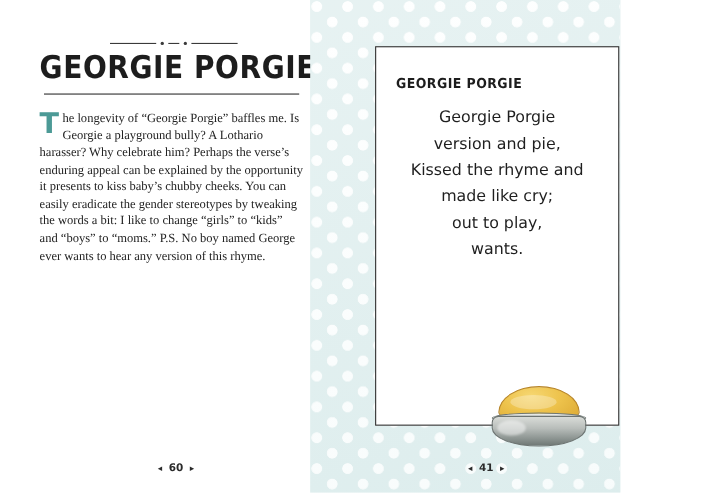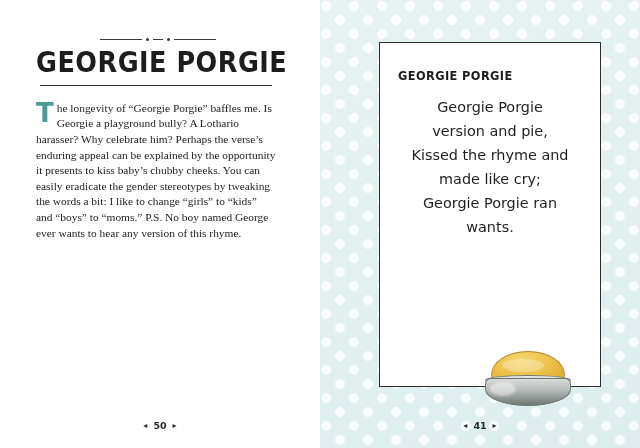--- a/index.html
+++ b/index.html
@@ -7,21 +7,21 @@
     padding: 0;
     width: 640px;
     height: 448px;
     overflow: hidden;
     background: #ffffff;
     font-family: "Liberation Serif", serif;
   }
 
   .spread {
     position: relative;
-    width: 640px;
+    width: 564px;
     height: 448px;
     display: flex;
     justify-content: space-between;
   }
 
   
   .page-left {
     position: relative;
     width: 320px;
     height: 448px;
@@ -261,38 +261,38 @@
       <h1 class="page-title">GEORGIE PORGIE</h1>
       <div class="title-rule-bottom"></div>
 
       <div class="body-copy">
         <span class="dropcap">T</span><span>he longevity of “Georgie Porgie” baffles me. Is Georgie a playground bully? A Lothario harasser? Why celebrate him? Perhaps the verse’s enduring appeal can be explained by the opportunity it presents to kiss baby’s chubby cheeks. You can easily eradicate the gender stereotypes by tweaking the words a bit: I like to change “girls” to “kids” and “boys” to “moms.” P.S. No boy named George ever wants to hear any version of this rhyme.</span>
       </div>
     </div>
 
     <div class="folio">
       <span class="arrow">◂</span>
-      <span>50</span>
+      <span>60</span>
       <span class="arrow">▸</span>
     </div>
   </div>
 
   <div class="page-right">
     <div class="dots"></div>
     <div class="texture"></div>
 
     <div class="card">
       <div class="card-title">GEORGIE PORGIE</div>
 
       <div class="rhyme">
         <div class="line">Georgie Porgie</div>
         <div class="line indent">version and pie,</div>
         <div class="line">Kissed the rhyme and</div>
         <div class="line">made like cry;</div>
-        <div class="line">Georgie Porgie ran</div>
+        <div class="line">out to play,</div>
         <div class="line">wants.</div>
       </div>
     </div>
 
     <div class="pie">
       <div class="crust-top"></div>
       <div class="rim"></div>
       <div class="tin"></div>
     </div>
 

